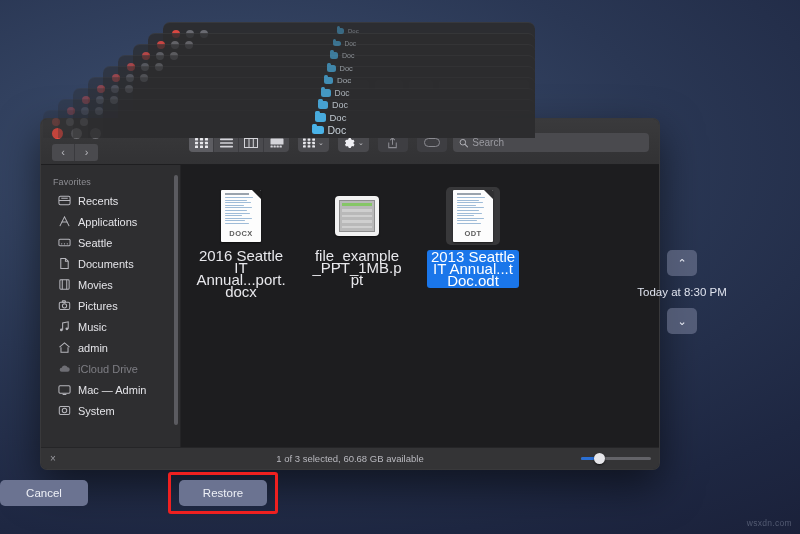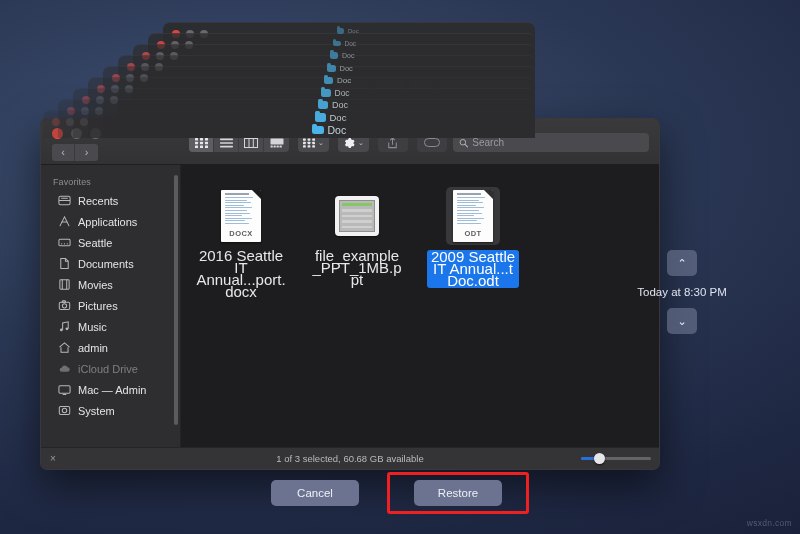--- a/index.html
+++ b/index.html
@@ -397,38 +397,38 @@
     font-size: 11.5px;
     white-space: nowrap;
   }
 
   
   #footer {
     position: absolute;
     left: 0; right: 0;
     bottom: 20px;
     display: flex;
-    justify-content: center;
-    align-items: center;
-    gap: 28px;
+    justify-content: flex-start;
+    align-items: center;
+    gap: 80px;
   }
   .bigbtn {
     width: 88px; height: 26px;
     border-radius: 5px;
     border: none;
     background: #6b7391;
     color: #eef0f6;
     font-size: 11.5px;
     font-family: "Liberation Sans", sans-serif;
     cursor: default;
   }
   .hl-wrap {
     border: 3px solid #ef2020;
     border-radius: 3px;
-    padding: 5px 24px;
+    padding: 5px 8px;
     display: flex;
   }
 
   .watermark {
     position: absolute;
     right: 8px;
     bottom: 6px;
     color: rgba(180,190,210,0.35);
     font-size: 8.5px;
     letter-spacing: 0.3px;
@@ -843,21 +843,21 @@
                     <b style="width:70%"></b>
                     <b style="width:80%"></b>
                     <b style="width:55%"></b>
                     <b style="width:86%"></b>
                     <b style="width:66%"></b>
                     <b style="width:78%"></b>
                   </div>
                   <span class="doc-tag">ODT</span>
                 </div>
               </div>
-              <div class="fname">2009 Seattle IT Annual...t Doc.odt</div>
+              <div class="fname">2013 Seattle IT Annual...t Doc.odt</div>
             </div>
           </div>
       </div>
     </div>
 
     <div class="statusbar">
       <span class="sb-close">×</span>
       <span>1 of 3 selected, 60.68 GB available</span>
       <div class="slider">
         <div class="fill"></div>

